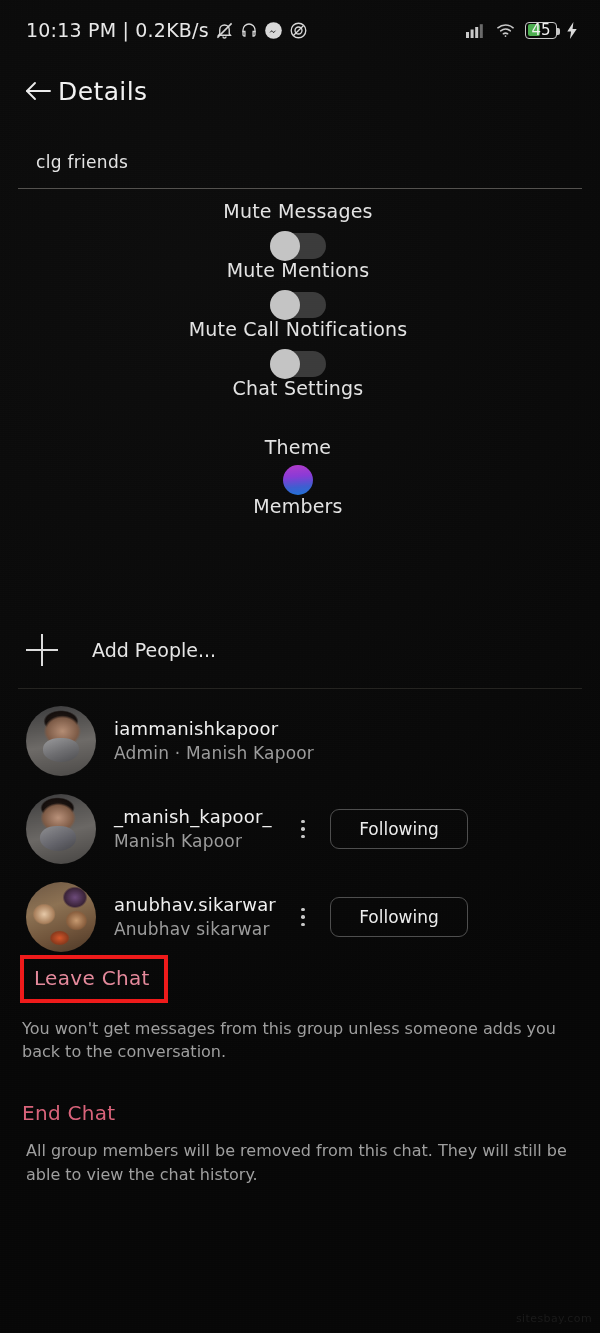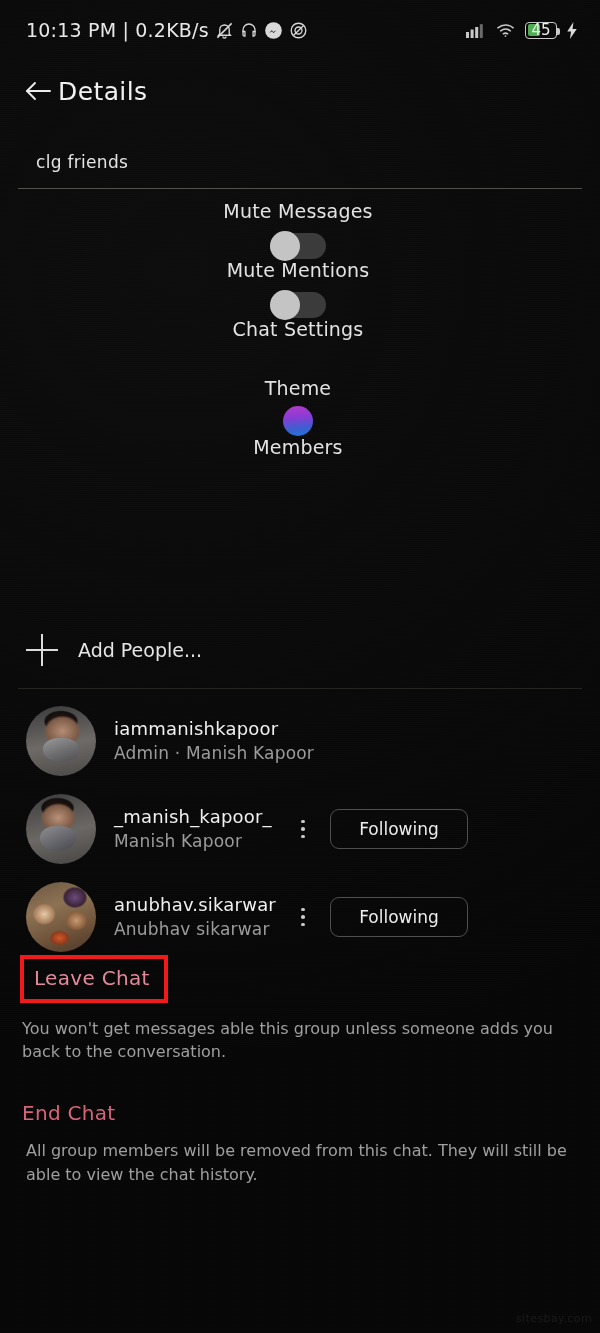--- a/index.html
+++ b/index.html
@@ -191,21 +191,21 @@
   .addpeople {
     position: absolute;
     top: 620px; left: 0;
     width: 600px;
   }
   .addpeople-row {
     height: 60px;
     display: flex;
     align-items: center;
     padding-left: 26px;
-    gap: 20px;
+    gap: 34px;
   }
   .plus {
     width: 32px; height: 32px;
     position: relative;
     flex: none;
   }
   .plus::before, .plus::after {
     content: "";
     position: absolute;
     background: #dcdcdc;
@@ -461,20 +461,26 @@
         </span>
     </div>
 
     <div class="row">
       <span class="row-label">Mute Mentions</span>
       <span class="toggle">
           <span class="knob"></span>
         </span>
     </div>
 
+    <div class="row">
+      <span class="row-label">Mute Call Notifications</span>
+      <span class="toggle">
+          <span class="knob"></span>
+        </span>
+    </div>
 
 
     <div class="row">
       <span class="row-label">Chat Settings</span>
     </div>
 
     <div class="row">
       <span class="row-label">Theme</span>
       <span class="theme-dot"></span>
     </div>
@@ -528,21 +534,21 @@
           <i></i>
         </span>
       <span class="follow-btn">Following</span>
     </div>
   </div>
 
   <div class="danger">
     <div class="highlight-box">
       <span class="danger-title leave">Leave Chat</span>
     </div>
-    <div class="danger-desc">You won't get messages able this group unless someone adds you back to the conversation.</div>
+    <div class="danger-desc">You won't get messages from this group unless someone adds you back to the conversation.</div>
 
     <div class="end-block">
       <span class="danger-title">End Chat</span>
       <div class="danger-desc">All group members will be removed from this chat. They will still be able to view the chat history.</div>
     </div>
   </div>
 
   <div class="watermark">sitesbay.com</div>
 
   <div id="noise"></div>

